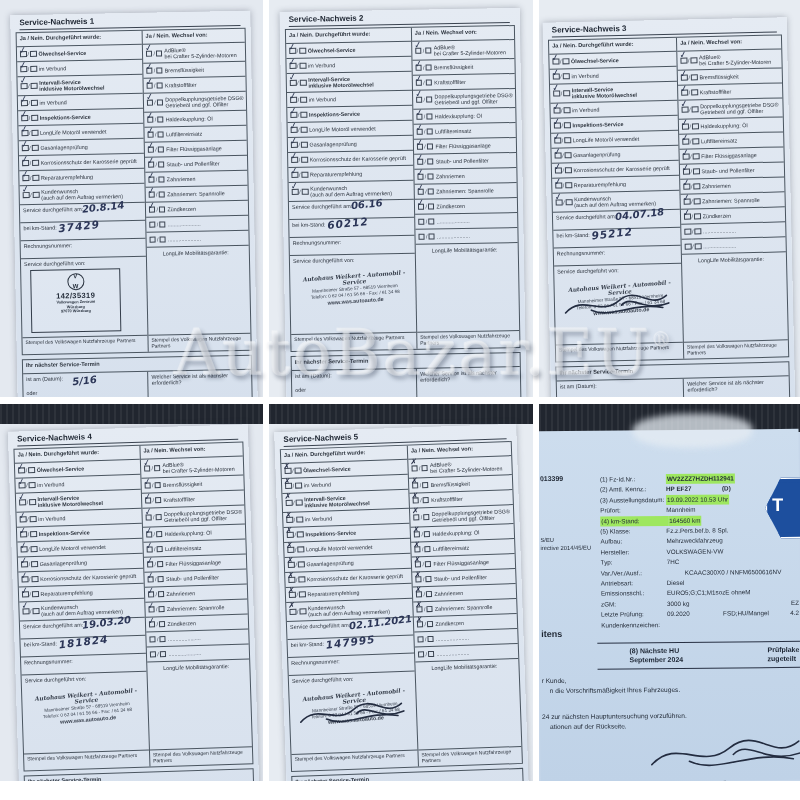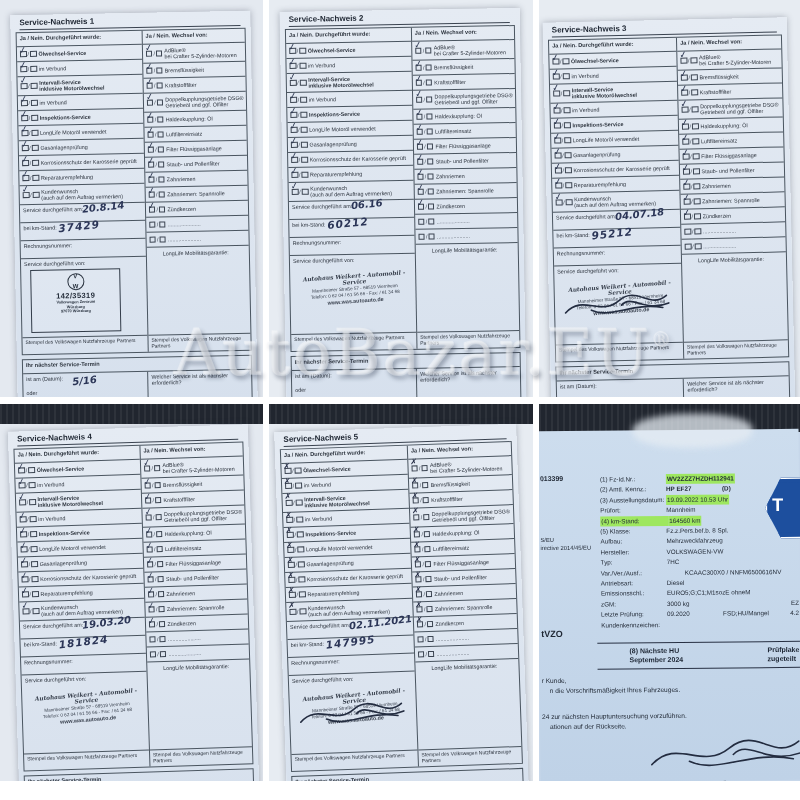--- a/index.html
+++ b/index.html
@@ -1542,21 +1542,21 @@
       </div>
     </div>
   </div>
 <div class="cell" id="c6">
     <div class="darkband" style="height: 28px;"></div>
     <div class="docpaper">
       <div class="smudge"></div>
       <div class="dfrag b" style="top: 44px; font-size: 7px;">013399</div>
       <div class="dfrag" style="top: 106px; font-size: 5.8px;">S/EU</div>
       <div class="dfrag" style="top: 114px; font-size: 5.8px;">irective 2014/45/EU</div>
-      <div class="dfrag b" style="top: 198px; font-size: 9px;">tVZO</div>
+      <div class="dfrag b" style="top: 198px; font-size: 9px;">itens</div>
       <div class="hexbadge">
         <span class="hexT">T</span>
       </div>
       <div class="dfields">
         <div class="drow">
           <span class="dlab">(1) Fz-Id.Nr.:</span>
           <span class="b hl">WV2ZZZ7HZDH112941</span>
         </div>
         <div class="drow">
           <span class="dlab">(2) Amtl. Kennz.:</span>

